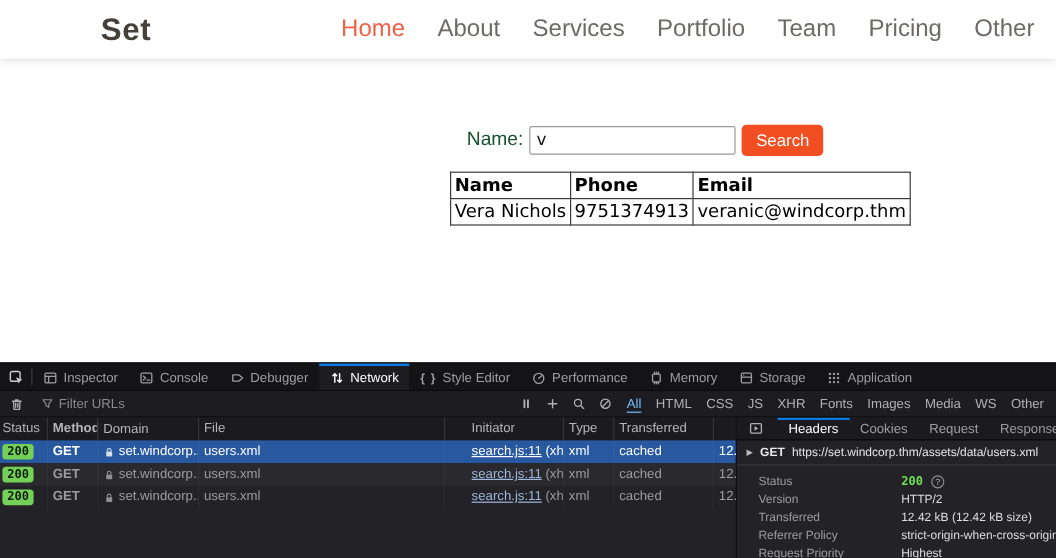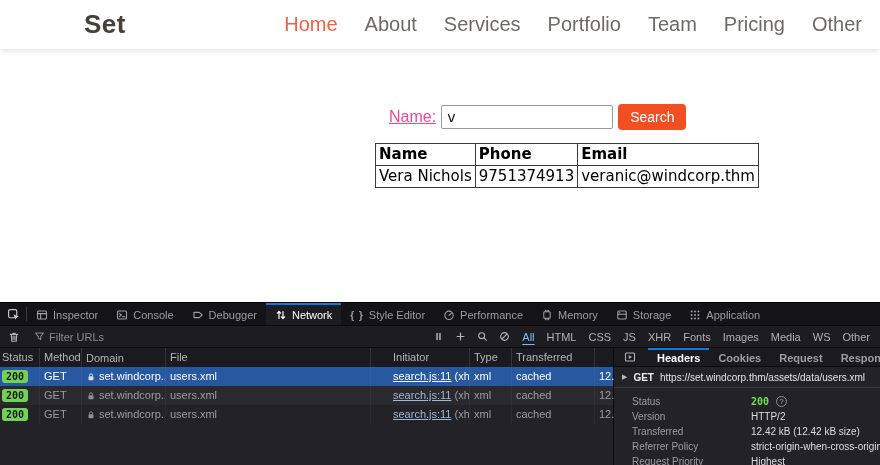--- a/index.html
+++ b/index.html
@@ -11,21 +11,21 @@
   .site { height:302px; background:#fff; overflow:hidden; }
   .site-header { height:49px; display:flex; align-items:center; padding:0 18px 0 84px;
                  box-shadow:0 2px 6px rgba(0,0,0,.12); position:relative; background:#fff; }
   .logo { font-size:26px; font-weight:700; color:#46403b; letter-spacing:.5px; cursor:pointer; }
   .site-nav { margin-left:auto; display:flex; align-items:center; gap:27px; font-size:20px; }
   .nav-link { color:#6d6a67; text-decoration:none; cursor:pointer; }
   .nav-link.active { color:#ef6144; }
 
   .site-content { padding-left:375px; }
   .search-form { display:flex; align-items:center; margin:55px 0 0 14px; }
-  .name-label { font-size:16px; color:#ec4899; margin-right:5px;text-decoration:underline; }
+  .name-label { font-size:16px; color:#14532d; margin-right:5px; }
   .name-input { width:172px; height:24px; border:1px solid #9a9a9a; border-radius:2px;
                 padding:2px 5px; font-size:14px; font-family:"DejaVu Sans",sans-serif; color:#111; }
   .search-btn { margin-left:5px; background:#f14e21; color:#fff; border:none; border-radius:4px;
                 height:26px; padding:0 12px; font-size:14px; cursor:pointer; }
 
   .results-table { border-collapse:collapse; margin:13px 0 0 0; font-family:"DejaVu Sans",sans-serif; }
   .results-table th, .results-table td { border:1px solid #3a3a3a; padding:0 3px; font-size:15px; line-height:21px; text-align:left; white-space:nowrap; }
   .results-table th { font-weight:700; }
 
   
@@ -51,39 +51,39 @@
   .req-panel { width:614px; flex:none; display:flex; flex-direction:column; border-right:1px solid #0a0a0c; background:#232327; }
   .req-header { display:flex; height:19px; line-height:18px; background:#1b1b1f; color:#b5b5b7; flex:none; }
   .req-header .cell { border-right:1px solid #333338; }
   .req-row { display:flex; height:19px; line-height:19px; color:#9c9c9e; flex:none; }
   .req-row .cell { border-right:1px solid rgba(255,255,255,.04); }
   .req-row.alt { background:#2a2a2e; }
   .req-row.selected { background:#2758a0; color:#fff; }
   .req-row.selected .init-link, .req-row.selected .init-suffix { color:#fff; }
   .cell { padding:0 4px; overflow:hidden; white-space:nowrap; flex:none; }
   .c1 { width:40px; padding:0 2px; }
-  .c2 { width:42px; }
+  .c2 { width:42px;font-weight:bold; }
   .c3 { width:84px; display:flex; align-items:center; gap:3px; }
   .c4 { width:205px; }
   .c5 { width:81px;margin-left:18px; }
   .c6 { width:42px; }
   .c7 { width:83px; }
   .c8 { width:37px; text-align:right; padding-right:5px; border-right:none !important; }
   .status-badge { display:inline-block; background:#74d158; color:#101c0d; font-family:"DejaVu Sans Mono",monospace;
                   font-size:10px; font-weight:700; line-height:13px; padding:0 4px; border-radius:3px; margin-top:2px; }
   .lock-icon { color:#8f8f94; flex:none; }
   .req-row.selected .lock-icon { color:#d6deea; }
   .init-link { color:#9db7da; text-decoration:underline; cursor:pointer; }
   .init-suffix { margin-left:3px; }
   .req-empty { flex:1; background:#232327; }
 
   .details-panel { flex:1; display:flex; flex-direction:column; background:#232327; min-width:0; }
   .det-tabs { height:19px; background:#1b1b1f; display:flex; align-items:stretch; border-bottom:1px solid #0a0a0c; flex:none; overflow:hidden; }
   .det-toggle { width:24px; display:flex; align-items:center; justify-content:center; color:#b1b1b3; background:none; border:none; cursor:pointer; flex:none; margin:0 6px 0 4px; }
-  .det-tab { display:flex; align-items:center; padding:0 9px; color:#9e9ea2; border-top:2px solid transparent; cursor:pointer; white-space:nowrap;font-weight:bold; }
+  .det-tab { display:flex; align-items:center; padding:0 9px; color:#9e9ea2; border-top:2px solid transparent; cursor:pointer; white-space:nowrap; }
   .det-tab.active { color:#fff; border-top-color:#0a7ae5; }
   .det-filter { height:17px; display:flex; align-items:center; gap:4px; padding:0 7px; background:#1e1e22; border-bottom:1px solid #0a0a0c; flex:none; color:#8a8a8e; }
   .det-url { height:21px; display:flex; align-items:center; gap:6px; padding:0 6px 0 8px; border-bottom:1px solid #38383d; flex:none; font-size:10px; }
   .det-caret { color:#b8b8ba; font-size:7px; flex:none; }
   .det-method { color:#ececee; font-weight:700; }
   .det-url-text { color:#e4e4e6; overflow:hidden; white-space:nowrap; }
   .det-props { padding-top:6px; font-size:10px; }
   .prop-row { display:flex; align-items:center; height:15px; padding-left:18px; white-space:nowrap; }
   .prop-label { width:119px; color:#9d9d9f; flex:none; overflow:hidden; }
   .prop-value { color:#dedee0; overflow:hidden; }

